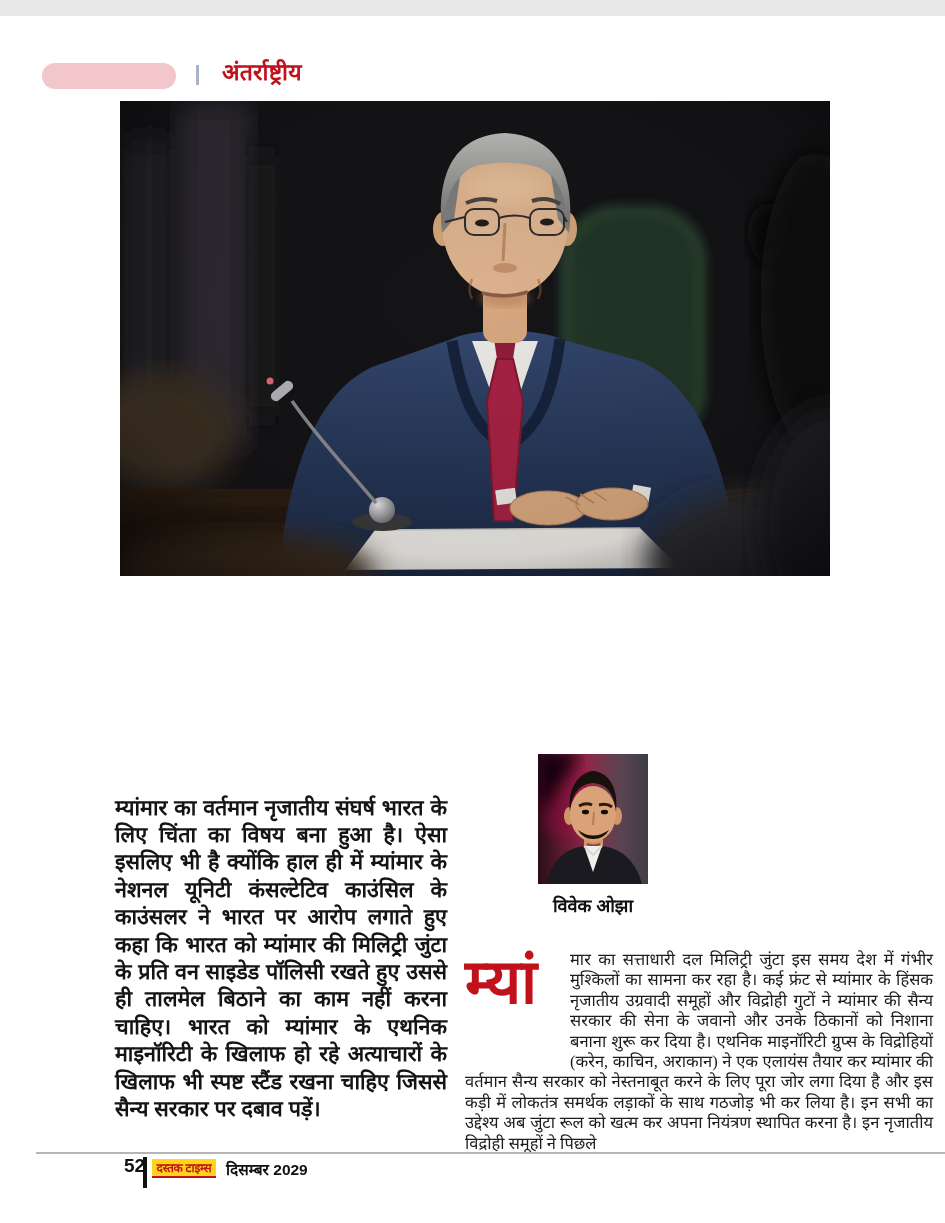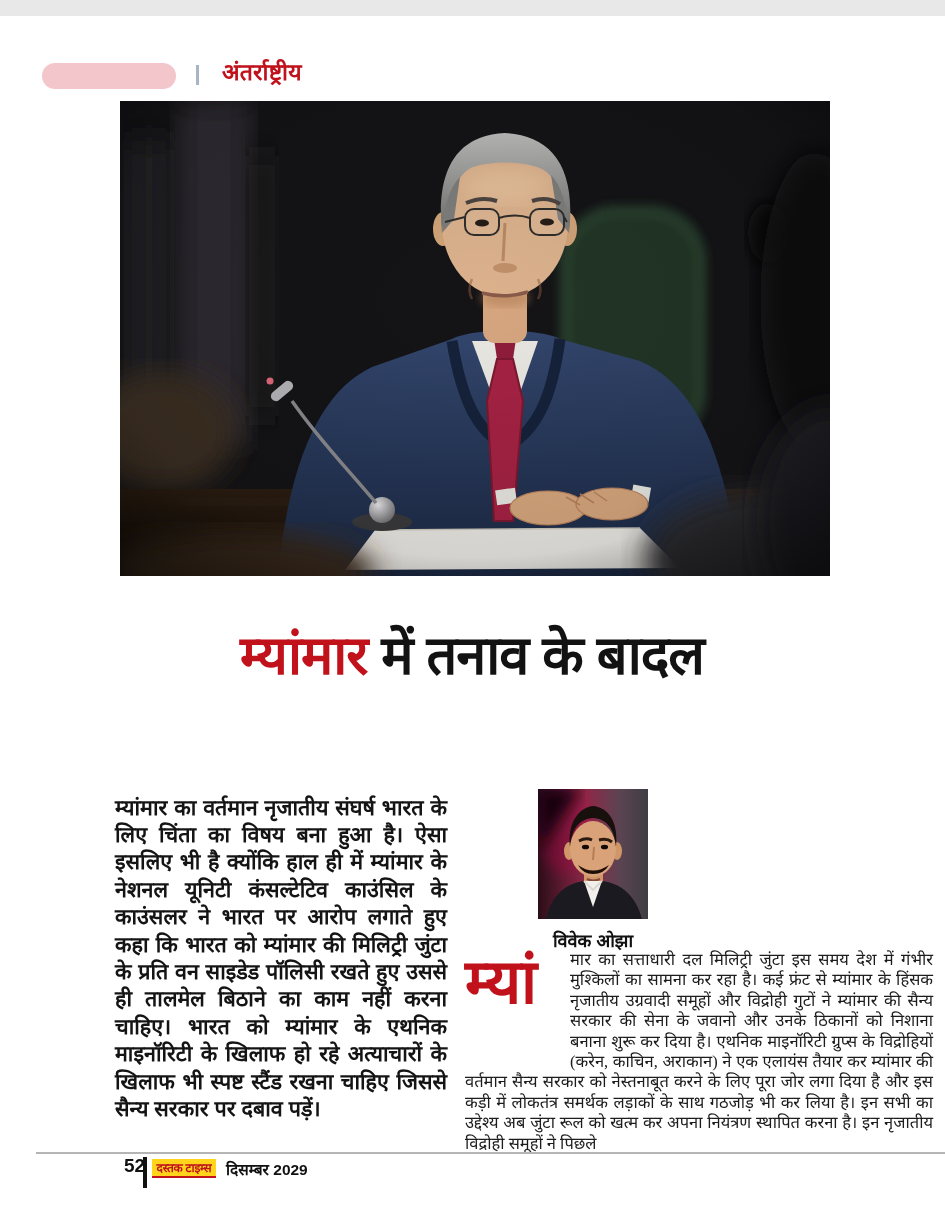--- a/index.html
+++ b/index.html
@@ -26,21 +26,21 @@
   }
   .headline .red{color:#c1121c;}
   .headline .hl-line{display:block;white-space:nowrap;}
   
   .standfirst{
     position:absolute;left:115px;top:757px;width:332px;
     font-size:21.5px;font-weight:700;line-height:27.4px;color:#141414;
     text-align:justify;font-family:"Liberation Sans",sans-serif;
   }
   
-  .author{position:absolute;left:538px;top:773px;width:110px;text-align:center;}
+  .author{position:absolute;left:538px;top:738px;width:110px;text-align:center;}
   .author .portrait{width:110px;height:130px;display:block;background:#5a2233;}
   .author .caption{margin-top:9px;font-size:18px;font-weight:700;color:#111;white-space:nowrap;}
   
   .body-col{
     position:absolute;left:465px;top:934px;width:468px;
     font-family:"Liberation Serif",serif;
     font-size:16.5px;line-height:20.4px;color:#1c1c1c;text-align:justify;
   }
   .dropcap{
     float:left;width:97px;height:100px;margin-right:8px;margin-top:3px;
@@ -179,21 +179,20 @@
 
       <ellipse cx="120" cy="472" rx="135" ry="42" fill="#3a2b1d" filter="url(#b14)"></ellipse>
       <ellipse cx="645" cy="458" rx="120" ry="70" fill="#2a2a2e" filter="url(#b14)"></ellipse>
       <ellipse cx="712" cy="420" rx="75" ry="115" fill="#1f1f23" filter="url(#b14)"></ellipse>
 
       <rect x="0" y="0" width="710" height="475" fill="url(#vig)"></rect>
     </svg>
   </div>
 
   <h1 class="headline">
-    <span class="hl-line"><span class="red">म्यांमार</span><span> में तनाव के बादल</span></span>
   </h1>
 
   <p class="standfirst">म्यांमार का वर्तमान नृजातीय संघर्ष भारत के लिए चिंता का विषय बना हुआ है। ऐसा इसलिए भी है क्योंकि हाल ही में म्यांमार के नेशनल यूनिटी कंसल्टेटिव काउंसिल के काउंसलर ने भारत पर आरोप लगाते हुए कहा कि भारत को म्यांमार की मिलिट्री जुंटा के प्रति वन साइडेड पॉलिसी रखते हुए उससे ही तालमेल बिठाने का काम नहीं करना चाहिए। भारत को म्यांमार के एथनिक माइनॉरिटी के खिलाफ हो रहे अत्याचारों के खिलाफ भी स्पष्ट स्टैंड रखना चाहिए जिससे सैन्य सरकार पर दबाव पड़ें।</p>
 
   <div class="author">
     <svg class="portrait" width="110" height="130" viewBox="0 0 110 130" aria-hidden="true">
       <defs>
         <linearGradient id="abg" x1="0" y1="0" x2="1" y2="0">
           <stop offset="0" stop-color="#2b0d18"></stop>
             <stop offset="0.45" stop-color="#8c2a48"></stop>

